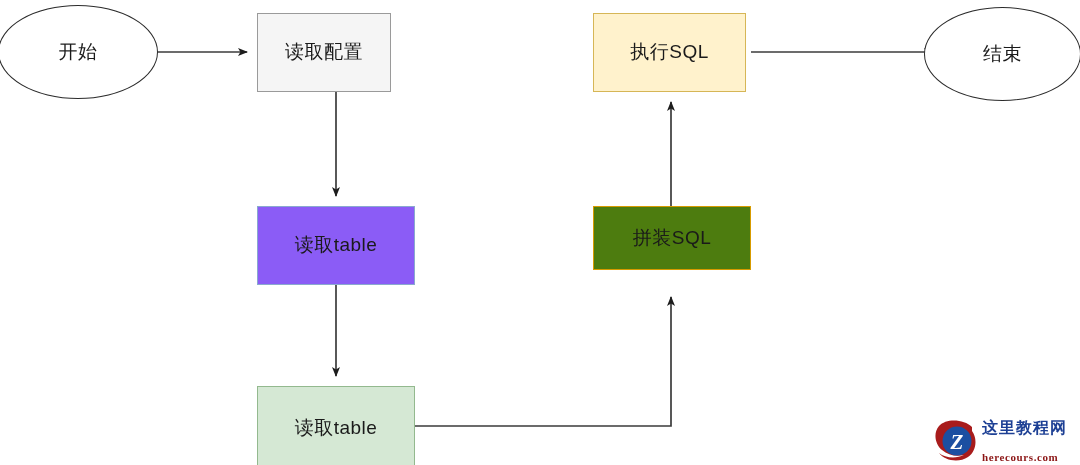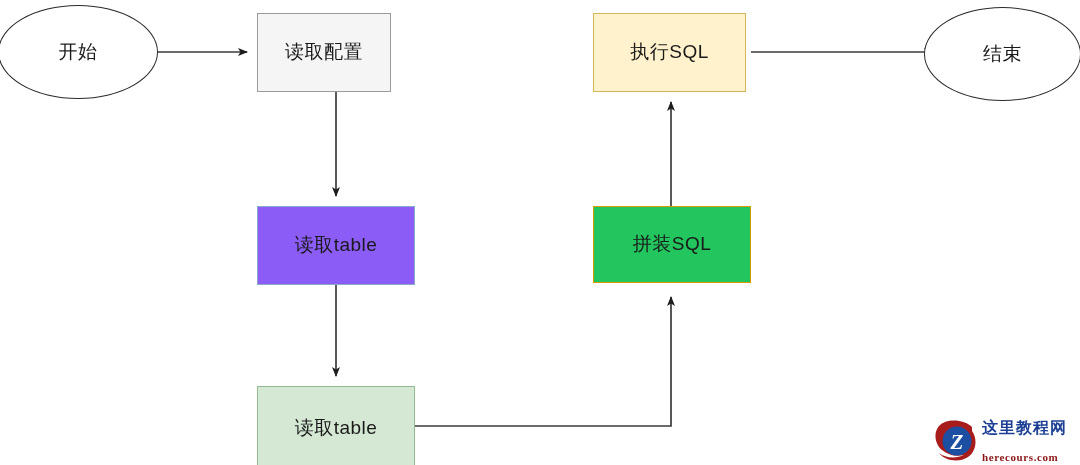--- a/index.html
+++ b/index.html
@@ -51,22 +51,22 @@
   .n-start  { left: -2px;  top: 5px;   width: 160px; height: 94px; }
   .n-end    { left: 924px; top: 7px;   width: 157px; height: 94px; }
   .n-config { left: 257px; top: 13px;  width: 134px; height: 79px;
               background: #f5f5f5; border-color: #9a9a9a; }
   .n-table  { left: 257px; top: 206px; width: 158px; height: 79px;
               background: #8b5cf6; border-color: #8aa9cf; }
   .n-scan   { left: 257px; top: 386px; width: 158px; height: 84px;
               background: #d5e8d4; border-color: #93b98e; }
   .n-exec   { left: 593px; top: 13px;  width: 153px; height: 79px;
               background: #fff2cc; border-color: #d6b656; }
-  .n-build  { left: 593px; top: 206px; width: 158px; height: 77px;
-              background: #22c55e; border-color: #d79b00; }
+  .n-build  { left: 593px; top: 206px; width: 158px; height: 64px;
+              background: #4d7c0f; border-color: #d79b00; }
 
   #watermark {
     position: absolute;
     left: 934px;
     top: 418px;
     width: 146px;
     height: 47px;
     display: flex;
     align-items: center;
   }

